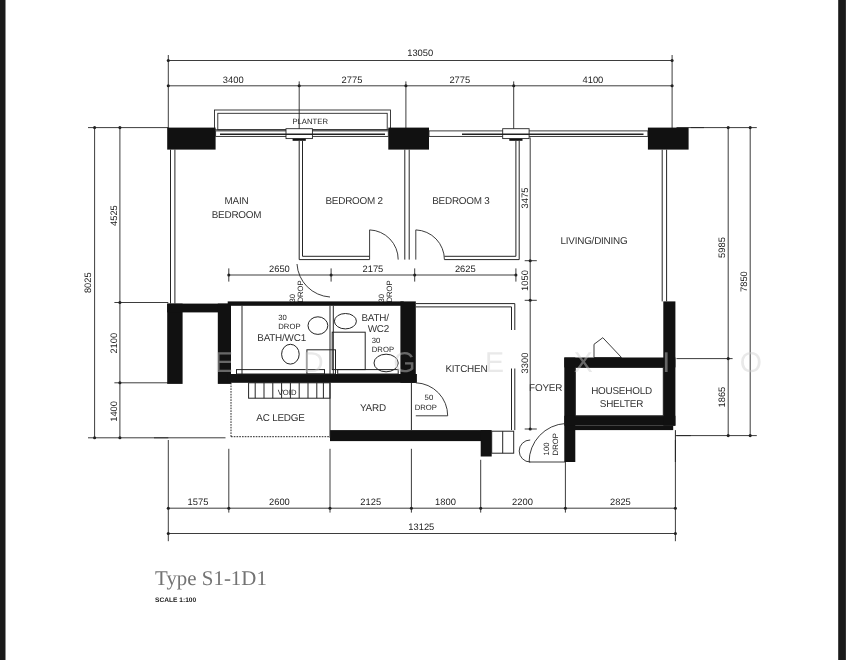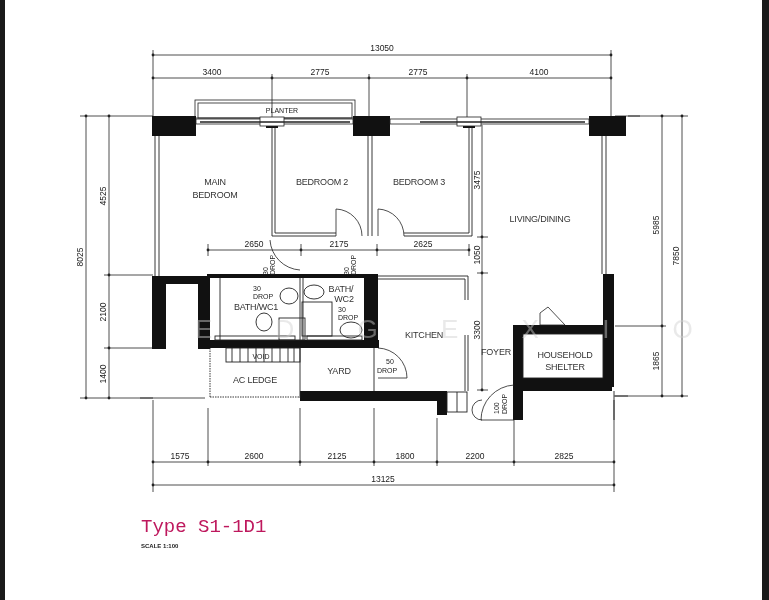--- a/index.html
+++ b/index.html
@@ -3,21 +3,21 @@
   <meta charset="utf-8">
   <style>
     html, body { margin: 0; padding: 0; background: #ffffff; }
     body { width: 769px; height: 600px; position: relative; overflow: hidden; font-family: "Liberation Sans", sans-serif; }
     .frame-left { position: absolute; left: 0; top: 0; width: 5px; height: 600px; background: #1a1a1a; }
     .frame-right { position: absolute; right: 0; top: 0; width: 7px; height: 600px; background: #1a1a1a; }
     svg#plan { position: absolute; left: 0; top: 0; width: 769px; height: 600px; }
     .dim { font-family: "Liberation Sans", sans-serif; font-size: 8.5px; fill: #222; }
     .room { font-family: "Liberation Sans", sans-serif; font-size: 9px; fill: #333; letter-spacing: -0.2px; }
     .small { font-family: "Liberation Sans", sans-serif; font-size: 7px; fill: #222; }
-    .title { position: absolute; left: 141px; top: 516px; font-family: Liberation Mono, monospace; font-size: 19px; color: #be185d; }
+    .title { position: absolute; left: 141px; top: 516px; font-family: Liberation Serif, serif; font-size: 19px; color: #737373; }
     .scale { position: absolute; left: 141px; top: 543px; font-family: "Liberation Sans", sans-serif; font-size: 6px; font-weight: bold; color: #1a1a1a; }
     .wm { font-family: "Liberation Sans", sans-serif; font-size: 26px; fill: #cfcfcf; opacity: 0.45; letter-spacing: 28px; }
   </style>
 </head>
 <body>
 
 <div class="frame-left"></div>
 <div class="frame-right"></div>
 
 <svg id="plan" viewBox="0 0 769 600">

